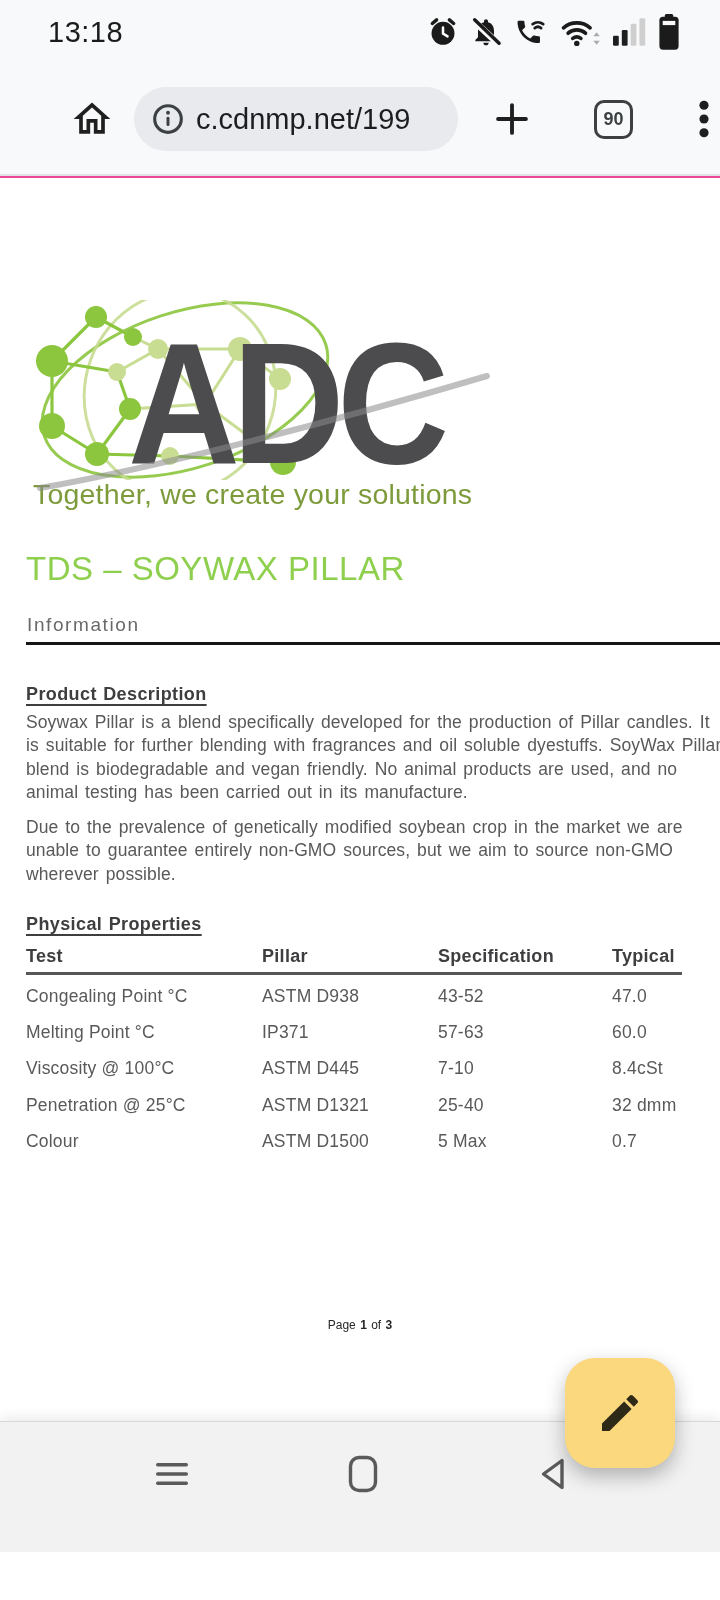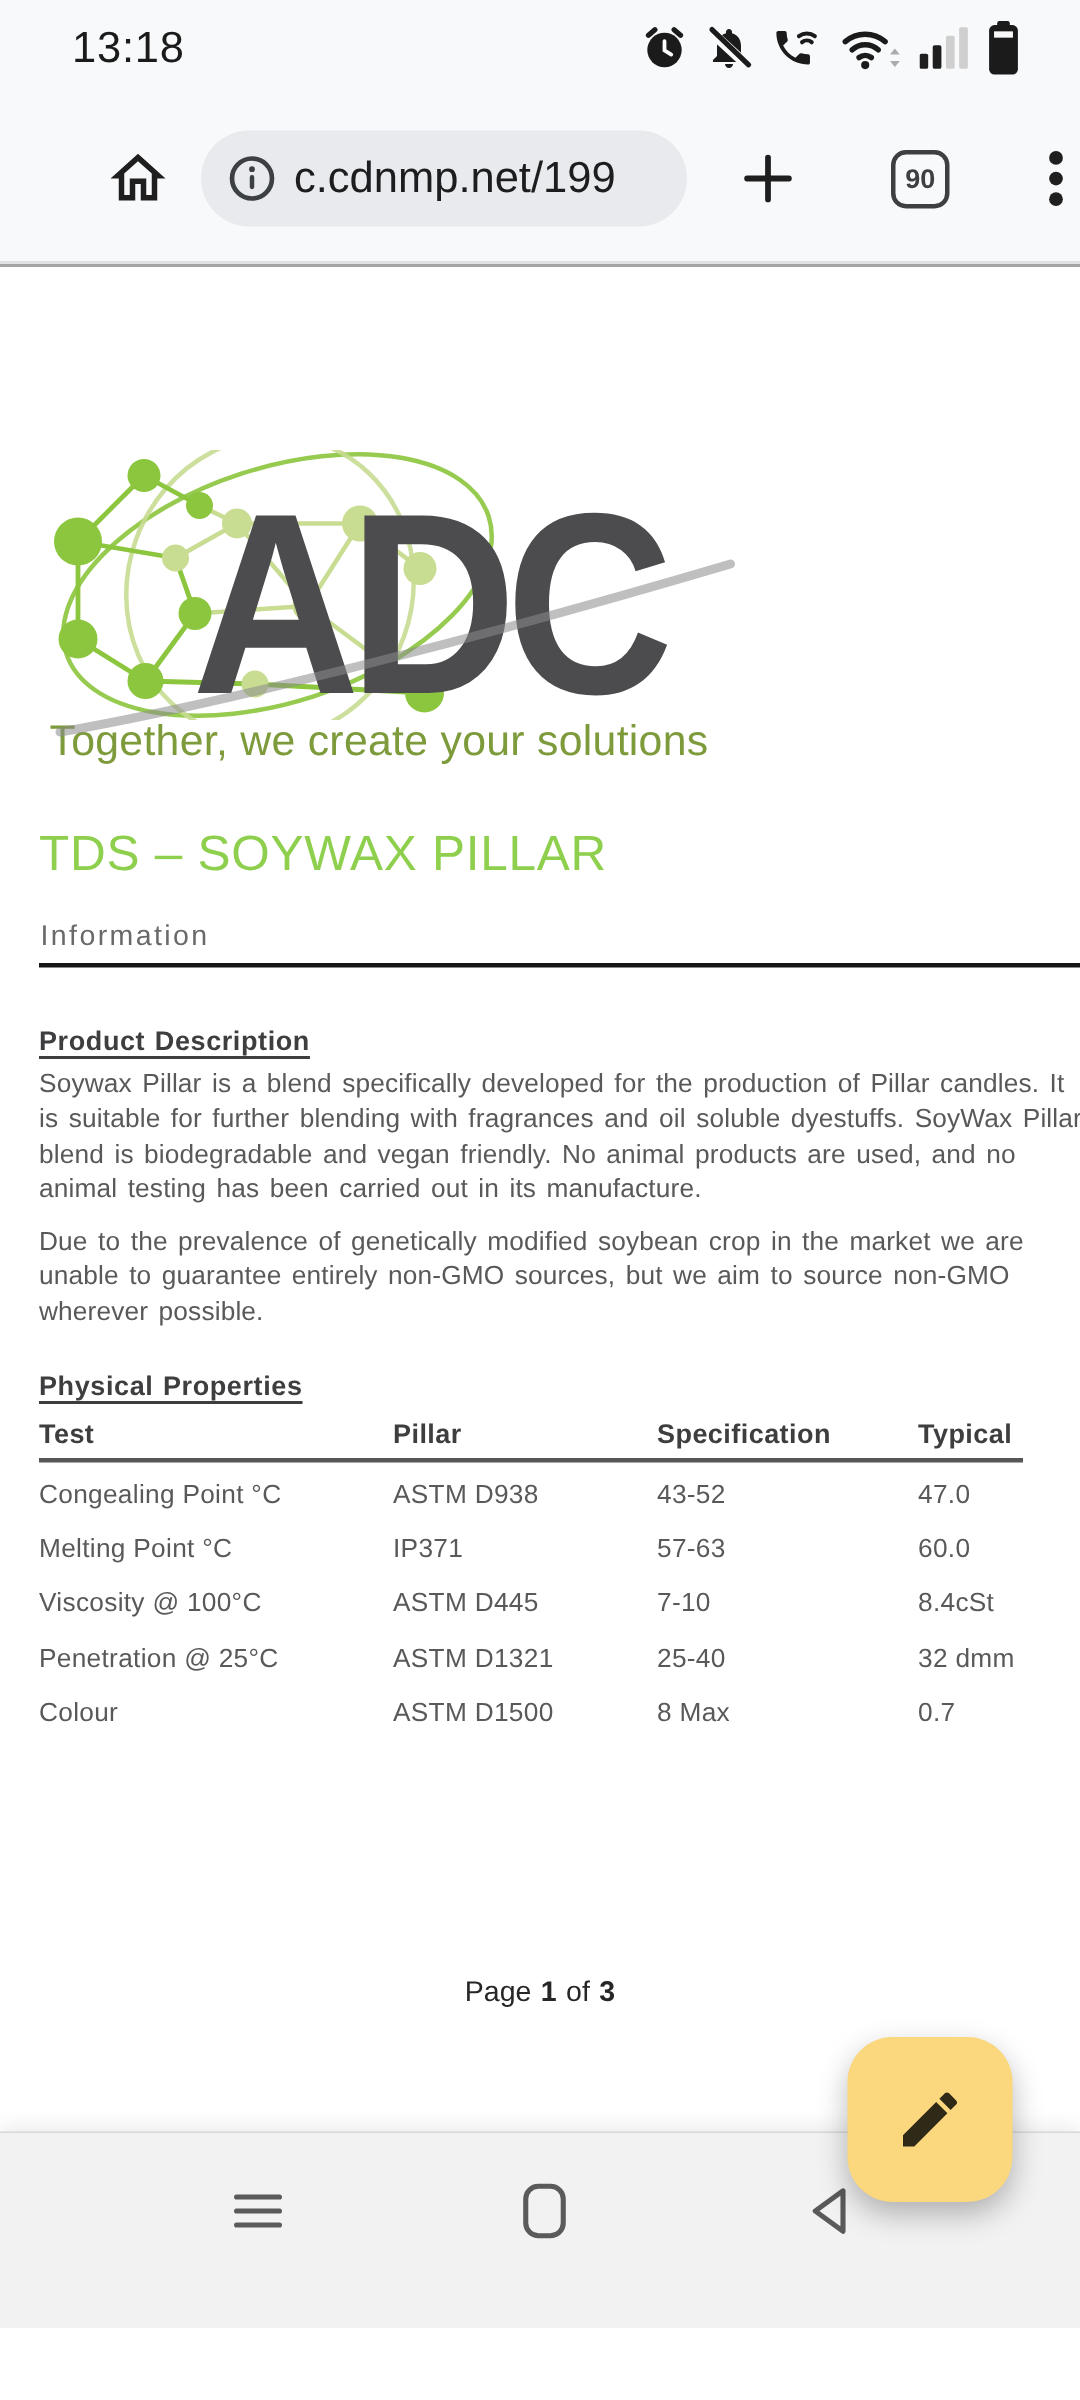--- a/index.html
+++ b/index.html
@@ -1,17 +1,17 @@
 <!DOCTYPE html>
 <html style="--accent-green: #8ED04E; --logo-green: #8CC63E; --logo-light-green: #C8DC92; --tagline-green: #7D9B3B; --wordmark-gray: #4C4C4E; --fab-yellow: #FBD77D; --text-gray: #59595B; --heading-gray: #3E3E40;"><head>
 <meta charset="utf-8">
 <style>
   * { margin:0; padding:0; box-sizing:border-box; }
   html,body { width:720px; height:1600px; background:#fff; font-family:"Liberation Sans", sans-serif; }
-  .screen { position:relative; width:720px; height:1552px; overflow:hidden; background:#a3a3a3; }
+  .screen { position:relative; width:720px; height:1552px; overflow:hidden; background:#ec4899; }
 
   
   .top-chrome { position:absolute; top:0; left:0; width:720px; height:176px; background:#F8F9FA; border-bottom:2px solid #E1E2E5; z-index:6; }
   .status-bar { position:absolute; top:0; left:0; width:720px; height:64px; display:flex; align-items:center; }
   .time { margin-left:48px; font-size:29px; font-weight:500; color:#1b1b1b; letter-spacing:.5px; }
   .status-icons { margin-left:auto; margin-right:40px; display:flex; align-items:center; gap:11px; }
   .status-icons svg { display:block; }
 
   .toolbar { position:absolute; top:64px; left:0; width:720px; height:110px; display:flex; align-items:center;padding-left:44px; }
   .tb-home { margin-left:26px; width:44px; height:44px; }
@@ -43,21 +43,21 @@
   .para div { white-space:nowrap; line-height:23.4px; }
   .p1 { top:533px; }
   .p2 { top:638px; }
 
   .thead { position:absolute; left:26px; top:768px; width:680px; display:grid; grid-template-columns:236px 176px 174px auto; }
   .thead div { font-size:18px; font-weight:700; color:var(--heading-gray); letter-spacing:.3px; }
   .thead-rule { position:absolute; left:26px; top:794px; width:656px; height:2.5px; background:#575757; }
   .tbody { position:absolute; left:26px; top:800px; width:680px; display:grid; grid-template-columns:236px 176px 174px auto; grid-auto-rows:36.4px; align-items:center; }
   .tbody div { font-size:17.5px; color:var(--text-gray); letter-spacing:.2px; white-space:nowrap; }
 
-  .page-footer { position:absolute; left:0; top:1140px; width:720px; text-align:center; font-size:19px; color:#262626; word-spacing:1px; }
+  .page-footer { position:absolute; left:0; top:1140px; width:720px; text-align:center; font-size:12px; color:#262626; word-spacing:1px; }
   .page-footer b { font-weight:700; }
 
   
   .fab { position:absolute; left:565px; top:1358px; width:110px; height:110px; border-radius:30px; background:var(--fab-yellow); z-index:10; display:flex; align-items:center; justify-content:center; box-shadow:0 8px 20px rgba(0,0,0,.28); }
 
   
   .nav-bar { position:absolute; left:0; bottom:0; width:720px; height:130px; background:#F2F2F2; z-index:9; box-shadow:0 -1px 0 #D8D8D8, 0 -5px 12px rgba(0,0,0,.08); display:flex; justify-content:space-between; padding:32px 146px 0 152px; }
   .nav-bar svg { display:block; }
 </style>
 </head>
@@ -249,21 +249,21 @@
       <div>Viscosity @ 100°C</div>
       <div>ASTM D445</div>
       <div>7-10</div>
       <div>8.4cSt</div>
       <div>Penetration @ 25°C</div>
       <div>ASTM D1321</div>
       <div>25-40</div>
       <div>32 dmm</div>
       <div>Colour</div>
       <div>ASTM D1500</div>
-      <div>8 Max</div>
+      <div>5 Max</div>
       <div>0.7</div>
     </div>
 
     <div class="page-footer">
       <span>Page</span>
       <b>1</b>
       <span>of</span>
       <b>3</b>
     </div>
   </div>

